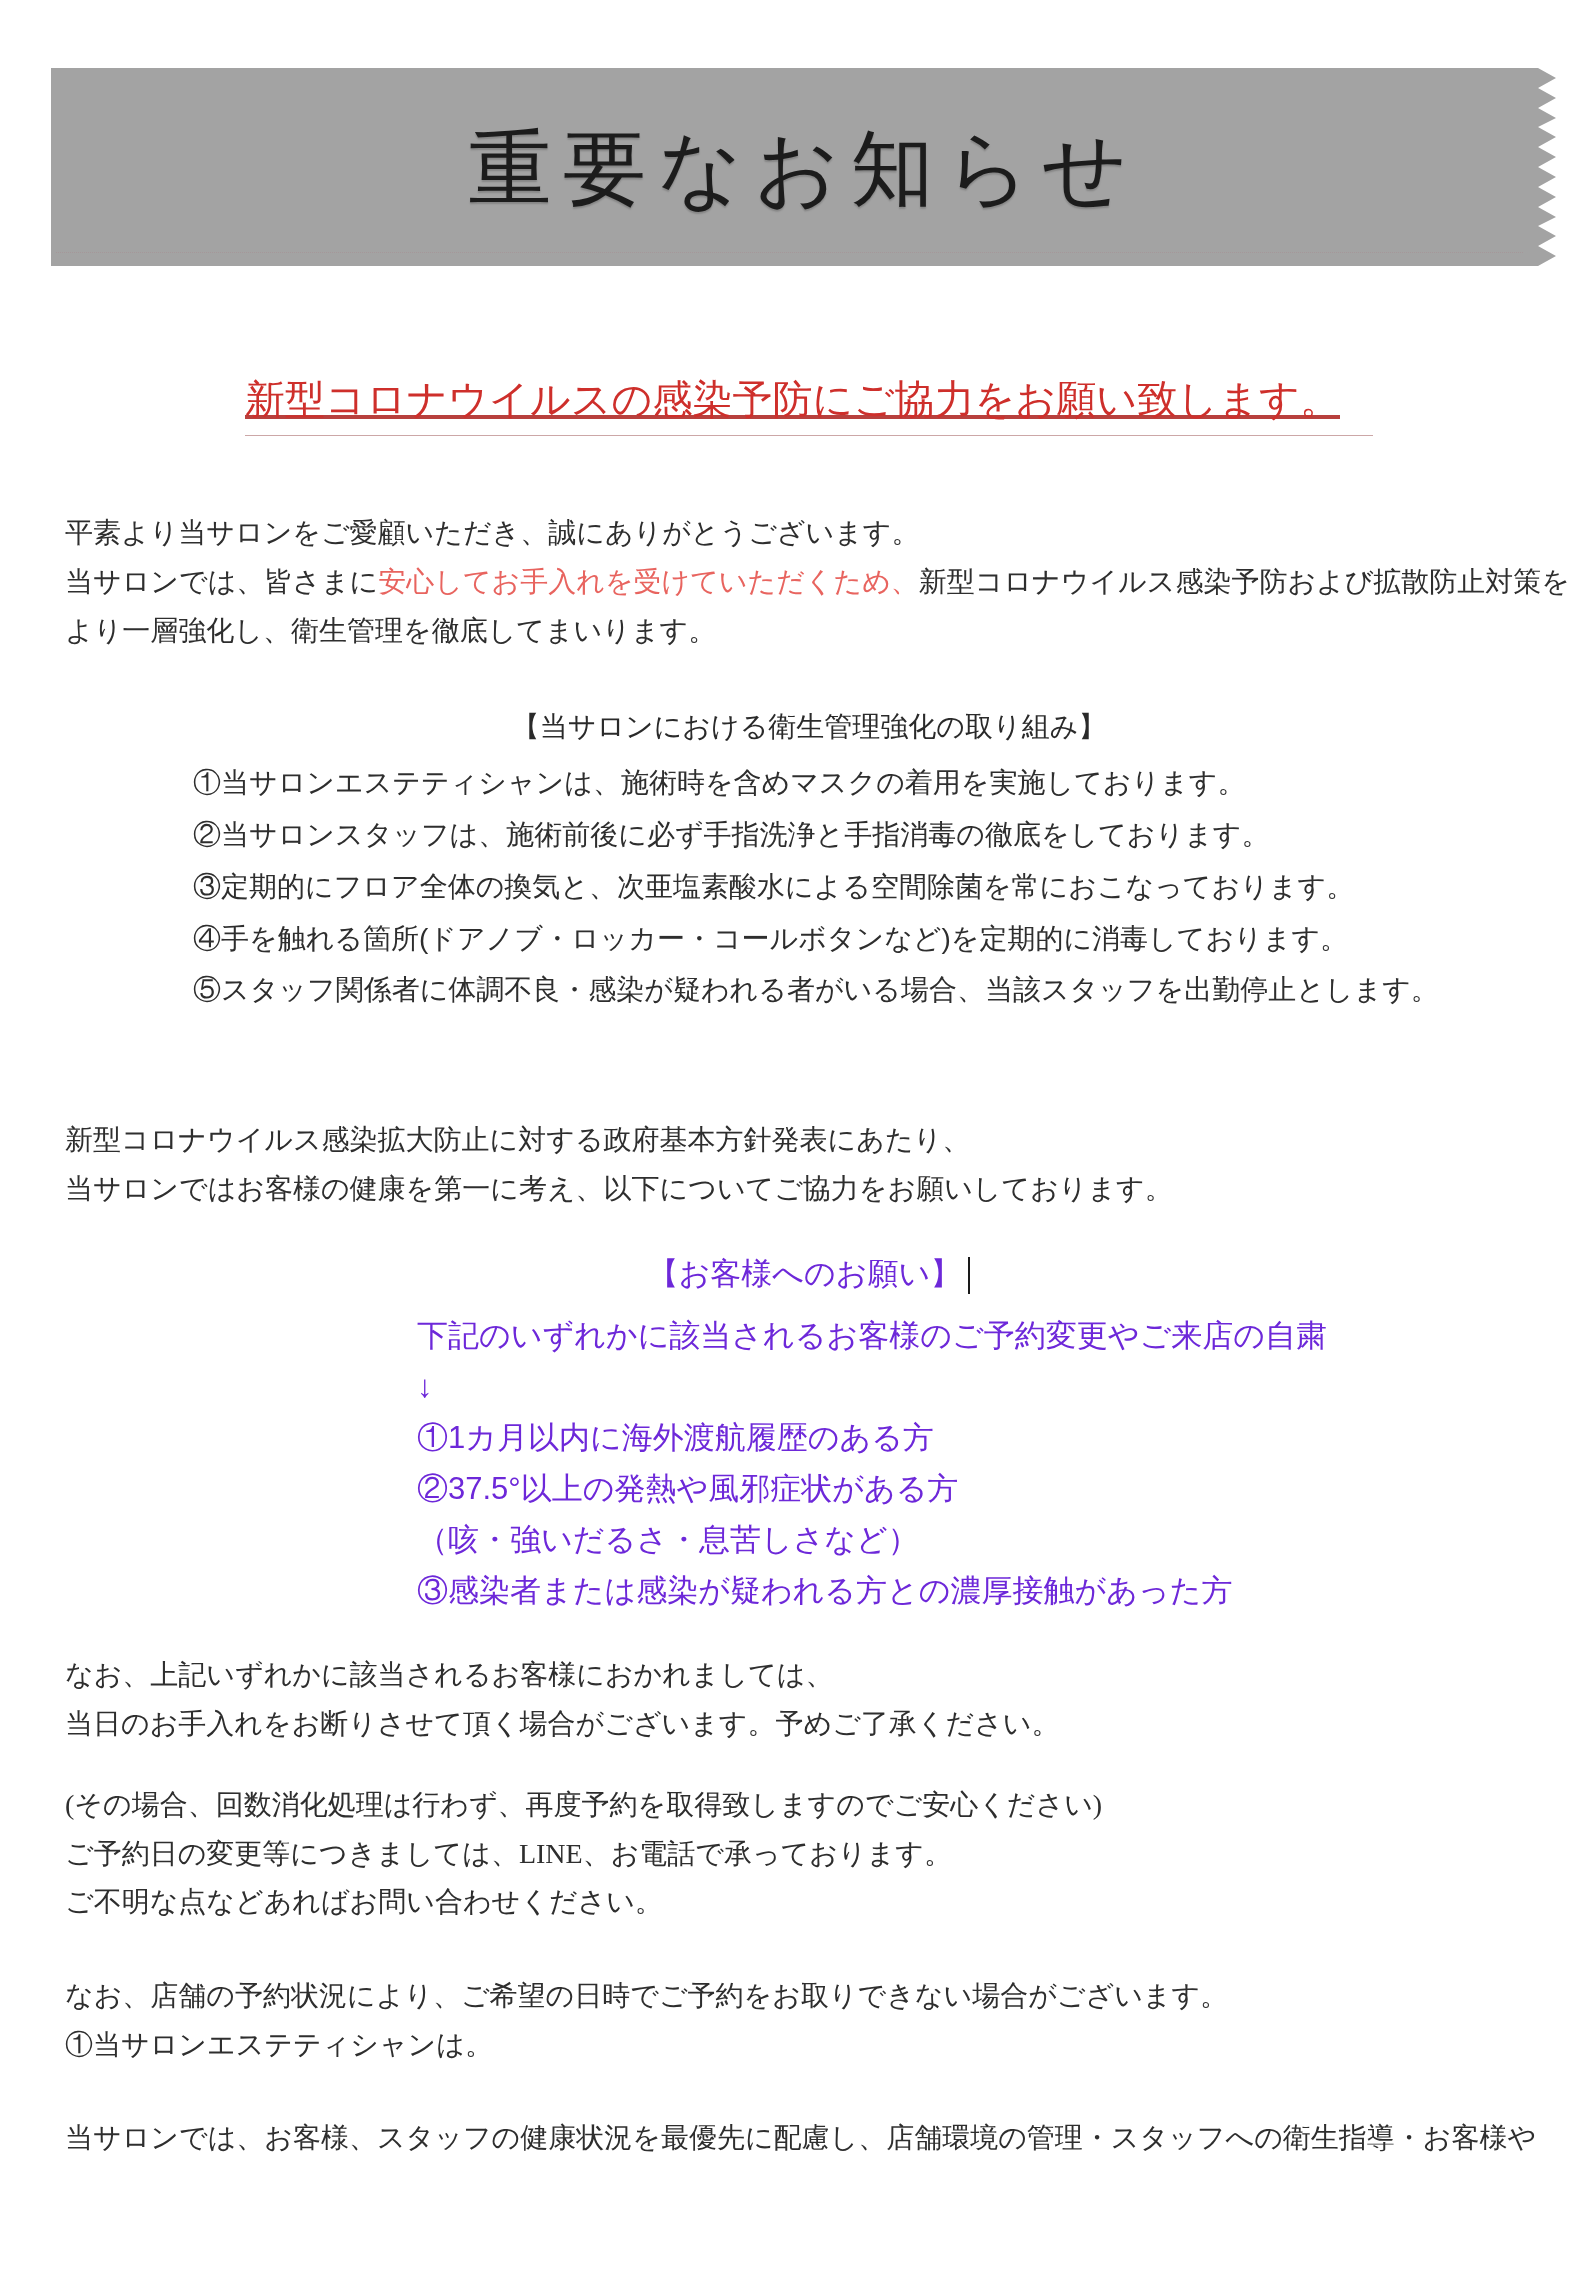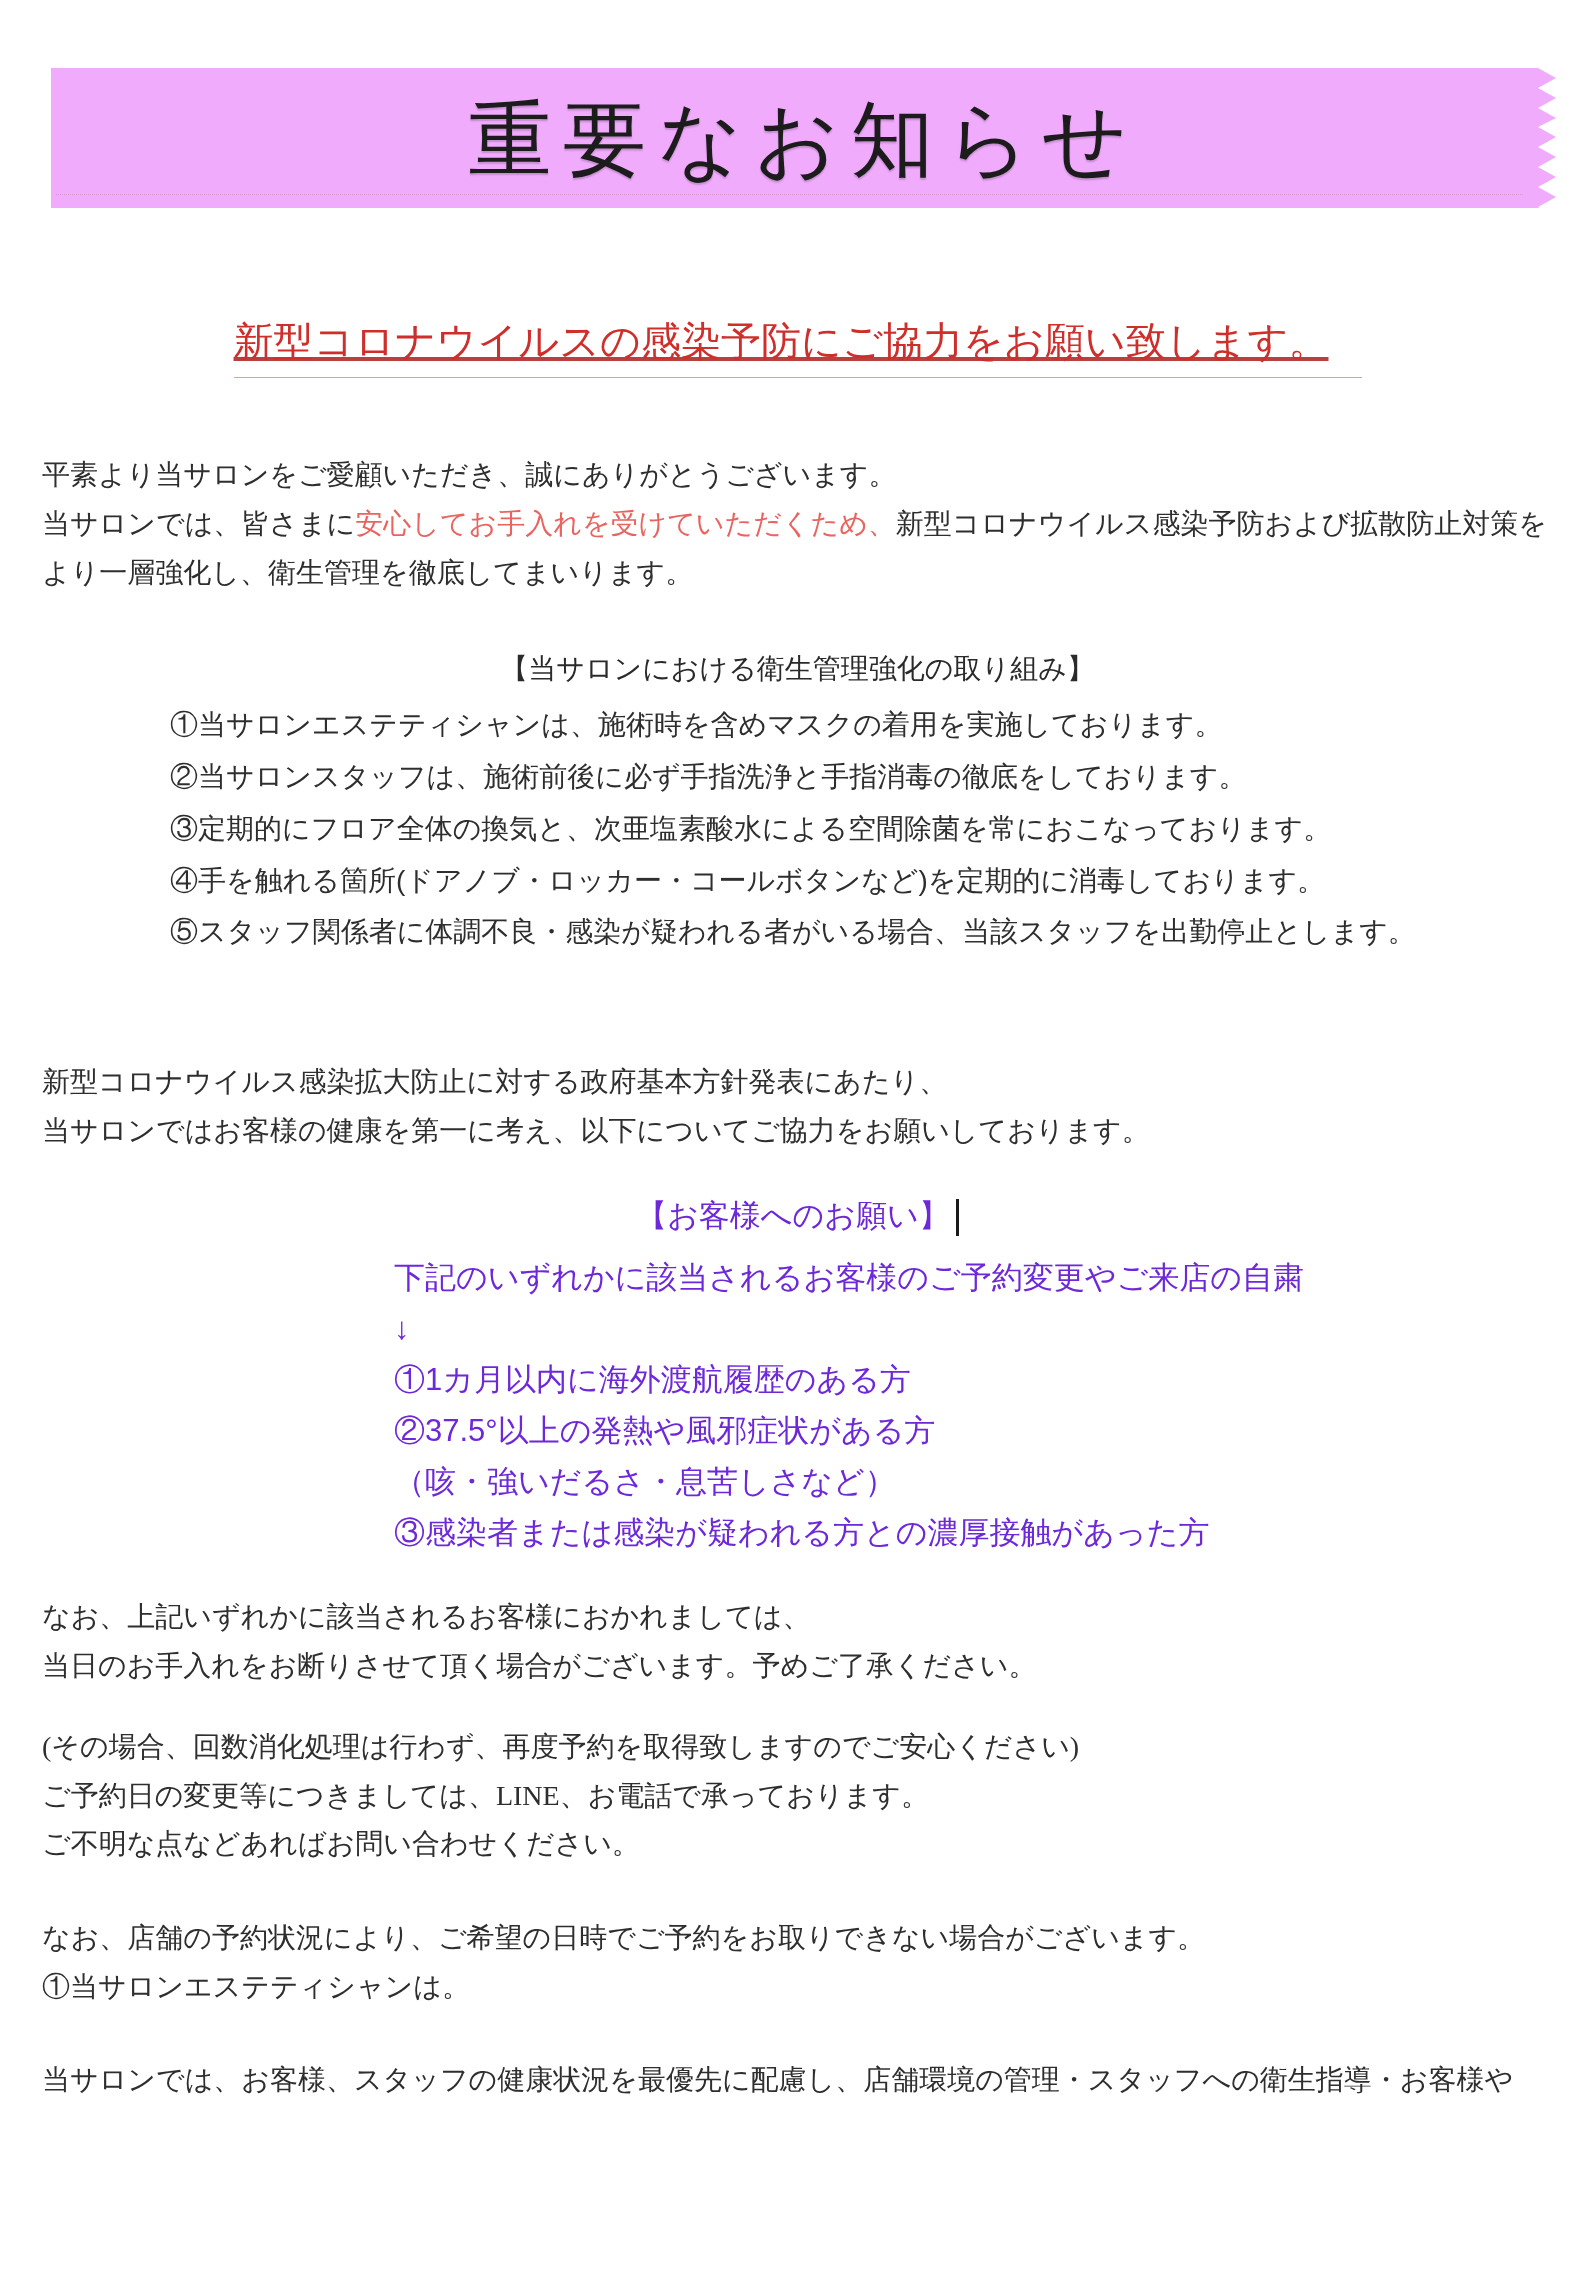--- a/index.html
+++ b/index.html
@@ -13,22 +13,22 @@
     font-family: "Liberation Sans", sans-serif;
     color: #2e2e2e;
     overflow: hidden;
   }
 
   
   .banner {
     position: relative;
     margin: 68px 0 0 51px;
     width: 1505px;
-    height: 140px;
-    background: #f0abfc;
+    height: 198px;
+    background: #a3a3a3;
     display: flex;
     align-items: center;
     justify-content: center;
     clip-path: polygon(0 0, 1487px 0, 1505px 10px, 1487px 20px, 1505px 30px,
       1487px 40px, 1505px 50px, 1487px 59px, 1505px 69px, 1487px 79px,
       1505px 89px, 1487px 99px, 1505px 109px, 1487px 119px, 1505px 129px,
       1487px 139px, 1505px 149px, 1487px 158px, 1505px 168px, 1487px 178px,
       1505px 188px, 1487px 198px, 0 198px);
   }
   .banner::after {
@@ -41,21 +41,21 @@
   }
   .banner-title {
     font-size: 83px;
     letter-spacing: 11.6px;
     color: #1c1c1c;
     padding-top: 6.6px;
     text-shadow: 0 1.7px 1.7px rgba(0,0,0,0.18);
     white-space: nowrap;
   }
 
-  .content { padding: 0 42px 0 42px; }
+  .content { padding: 0 42px 0 65px; }
 
   
   .notice-heading-wrap { text-align: center; margin-top: 106px; }
   .notice-heading {
     display: inline-block;
     font-size: 40px;
     color: #ce2f2b;
     text-decoration: underline;
     text-decoration-color: #b8403d;
     border-bottom: 1.7px solid rgba(176, 120, 120, 0.65);

